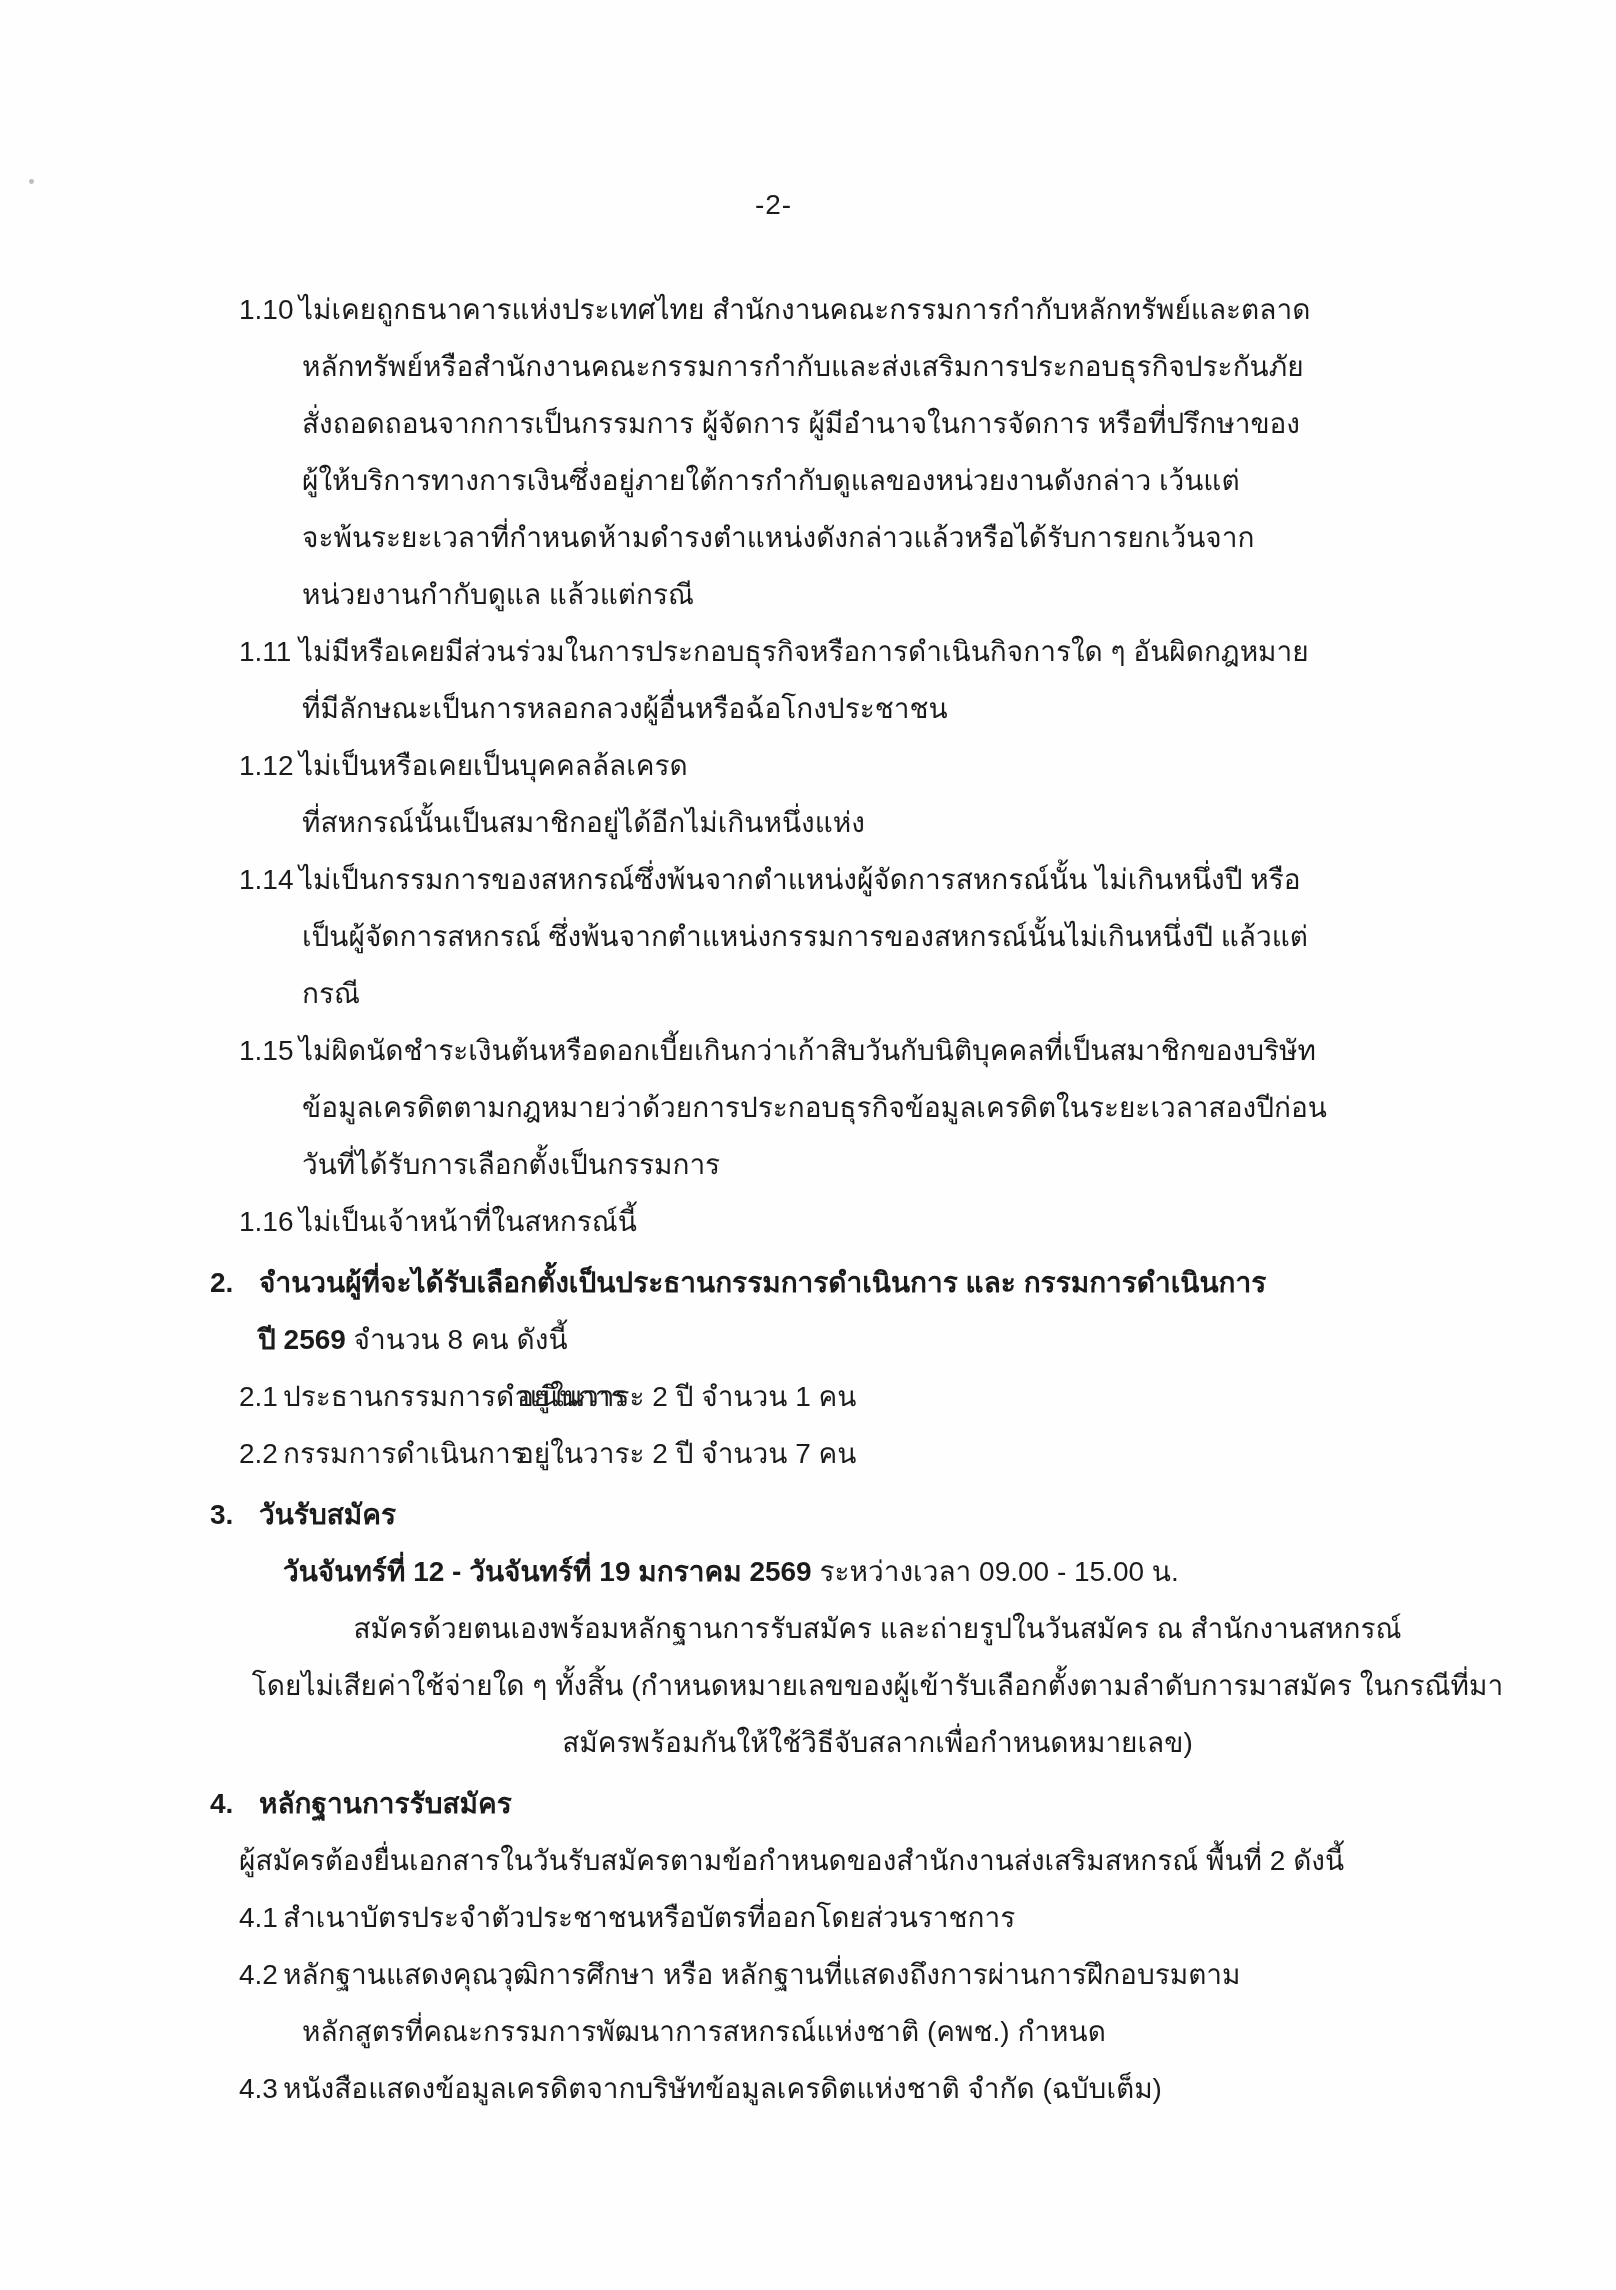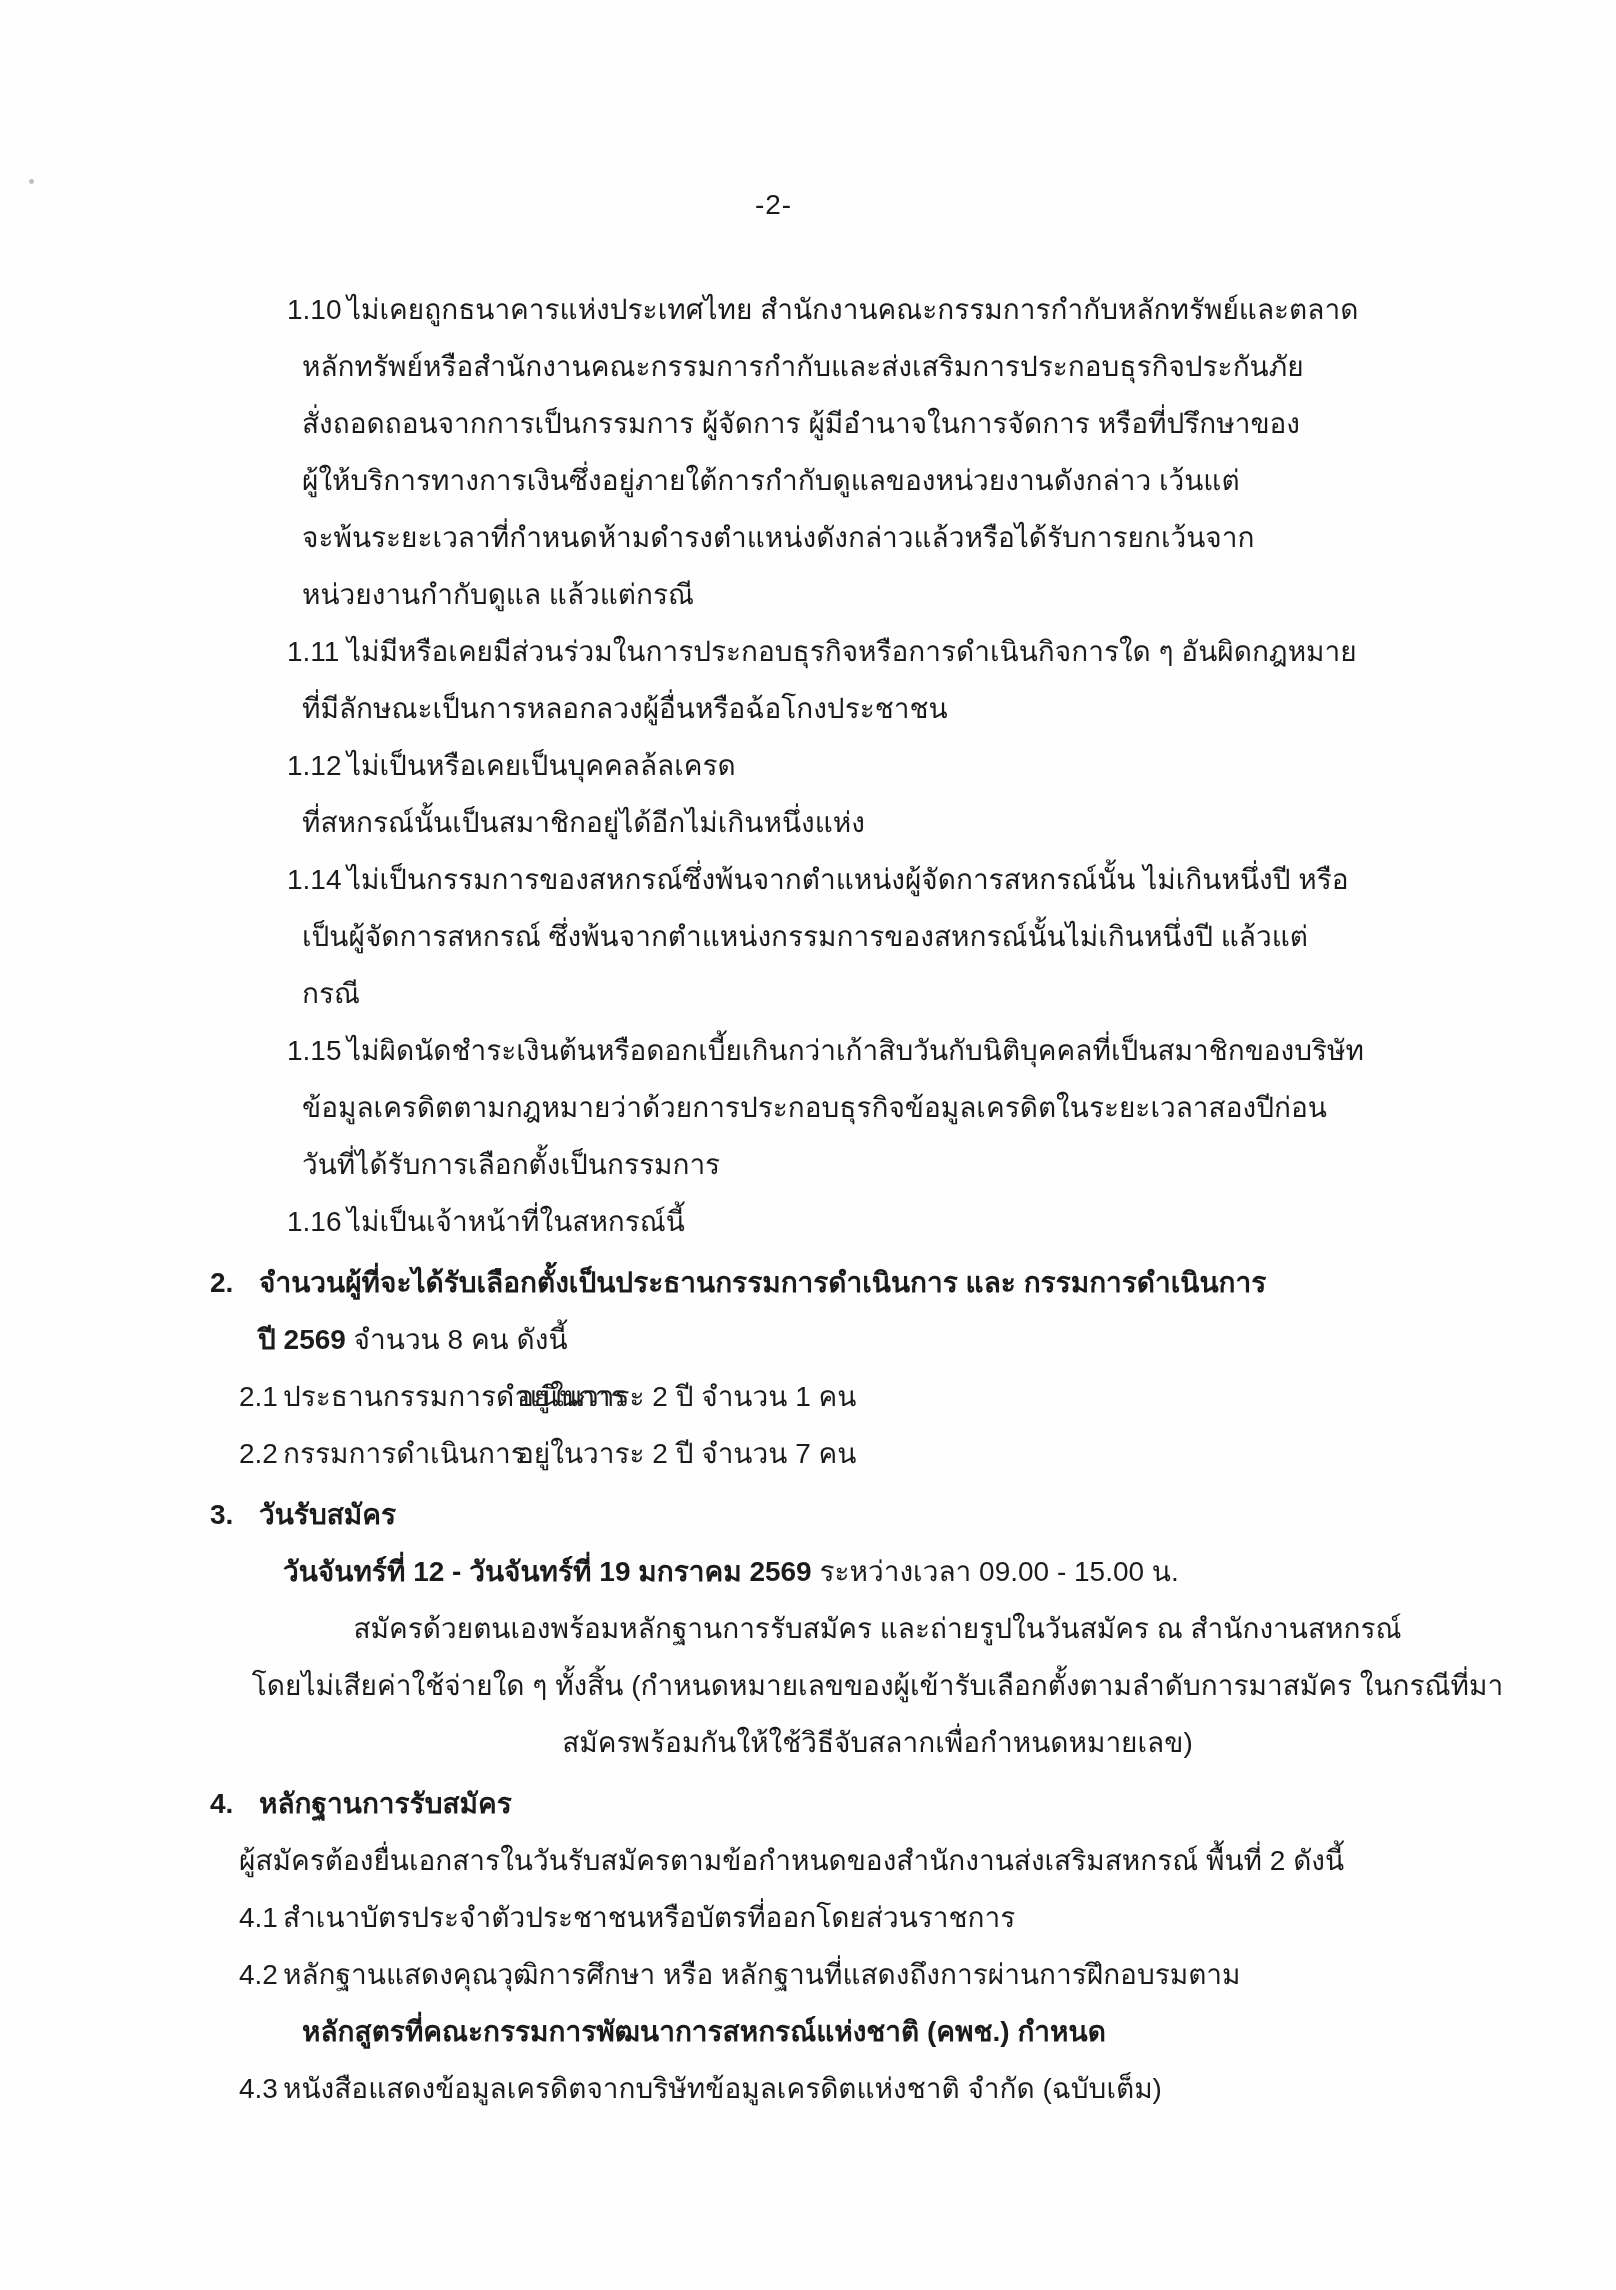--- a/index.html
+++ b/index.html
@@ -23,40 +23,40 @@
   }
   .page-number {
     position:absolute; top:176px; left:0;
     width:1547px; text-align:center;
     letter-spacing:1px;
   }
   .content { position:absolute; top:281px; left:0; width:1617px; }
   .ln { height:57px; white-space:nowrap; }
   
   .item .first { padding-left:239px; }
-  .item .first .num { display:inline-block; width:60px;margin-left:48px; }
+  .item .first .num { display:inline-block; width:60px; }
   .item .cont  { padding-left:302px; }
   
   .sec-head { padding-left:210px; font-weight:700; margin-top:3.9px; }
   .sec-head .num { display:inline-block; width:49px; }
   
   .sec2-line2 { padding-left:258px; }
   .sec2-line2 .b { font-weight:700; }
   .sub-row { padding-left:239px; }
   .sub-row .num { display:inline-block; width:44px; }
   .sub-row .label { display:inline-block; width:234px; }
   
   .para-first { padding-left:283px; }
   .para-first .b { font-weight:700; }
   .full-line { padding-left:138px;text-align:center; }
   
   .sec4-intro { padding-left:239px; }
   .item4 .first { padding-left:239px; }
   .item4 .first .num { display:inline-block; width:44px; }
-  .item4 .cont { padding-left:302px;font-weight:bold; }
+  .item4 .cont { padding-left:302px; }
 </style>
 </head>
 <body>
 
 <div class="page">
   <div class="artifact-dot"></div>
   <div class="page-number">-2-</div>
 
   <div class="content">
 

